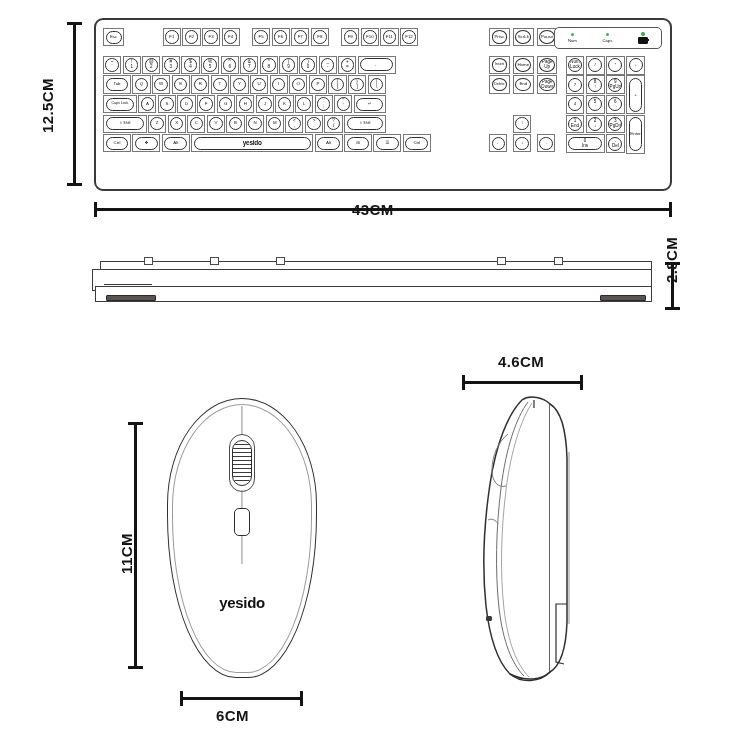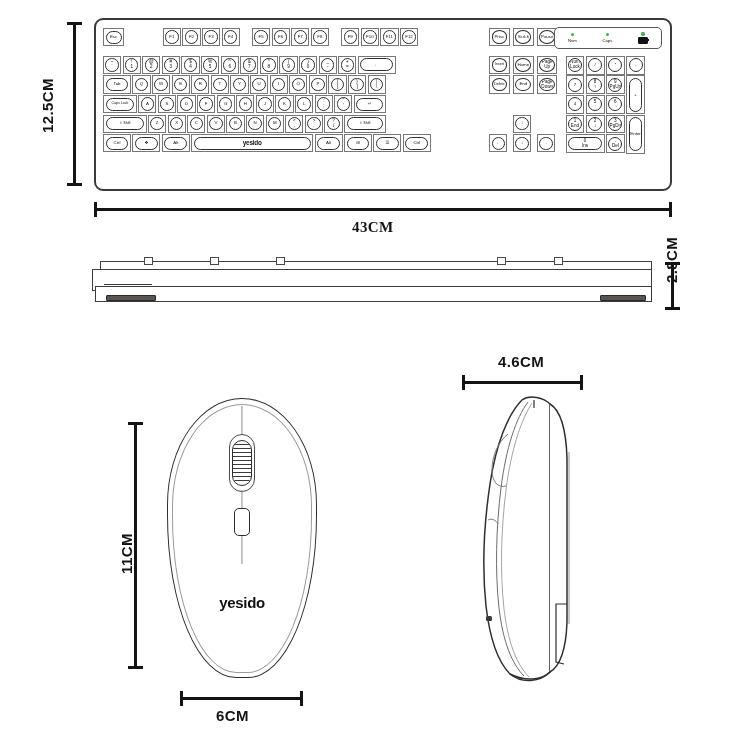--- a/index.html
+++ b/index.html
@@ -655,21 +655,21 @@
       <div class="led">
         <span class="dot"></span>
         <span class="battglyph"></span>
       </div>
     </div>
   </div>
 
   <div class="rule-h" style="left:94px;top:208px;width:578px;"></div>
   <div class="cap-h" style="left:94px;top:202px;"></div>
   <div class="cap-h" style="left:669px;top:202px;"></div>
-  <div class="dim" style="left:352px;top:219px;font-family:Liberation Serif, serif;">43CM</div>
+  <div class="dim" style="left:352px;top:201px;">43CM</div>
 
   <div id="kb-side">
     <div class="kside-top"></div>
     <div class="keynotch" style="left:52px;"></div>
     <div class="keynotch" style="left:118px;"></div>
     <div class="keynotch" style="left:184px;"></div>
     <div class="keynotch" style="left:405px;"></div>
     <div class="keynotch" style="left:462px;"></div>
     <div class="kside-body"></div>
     <div class="kside-base"></div>

